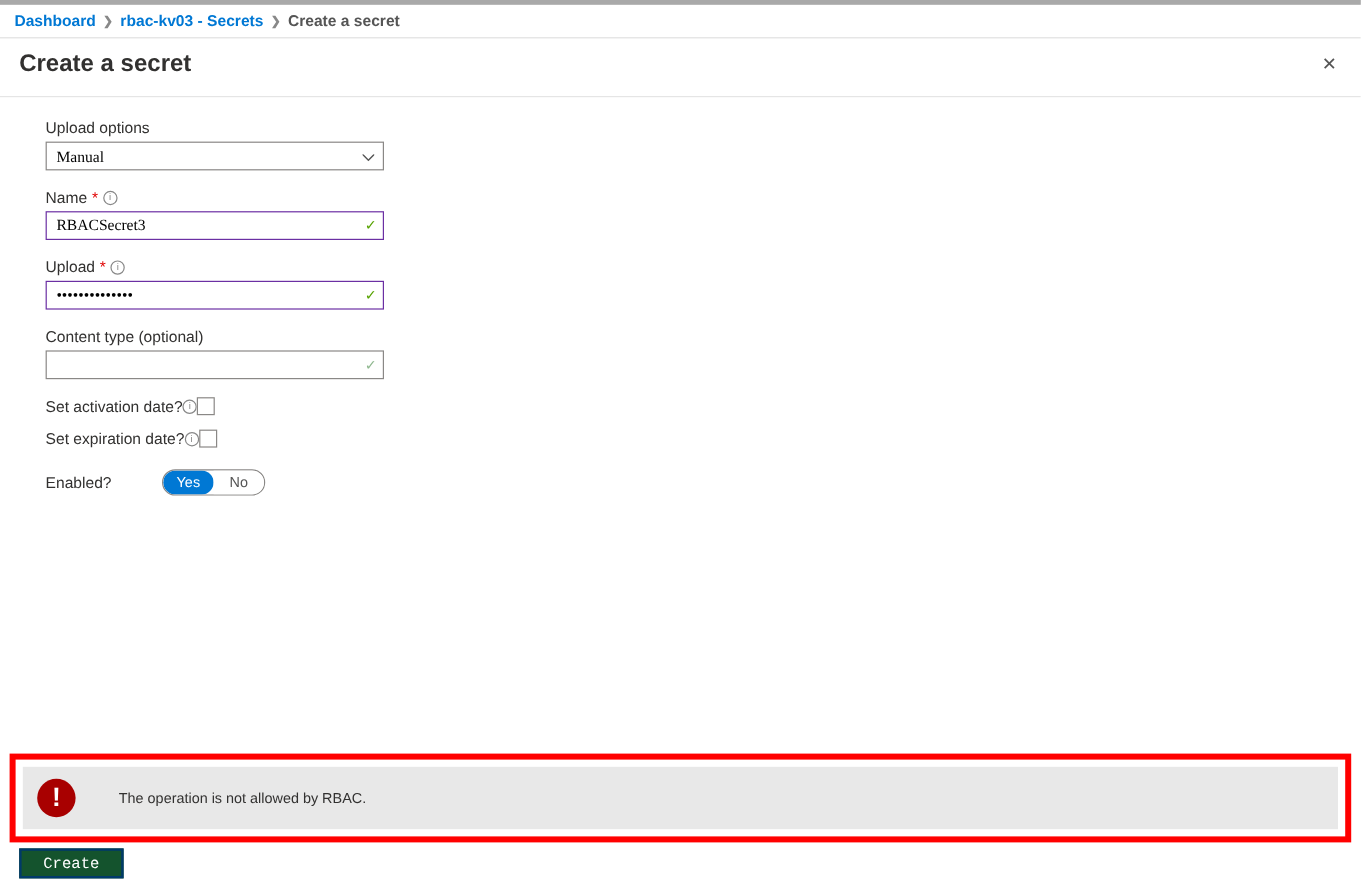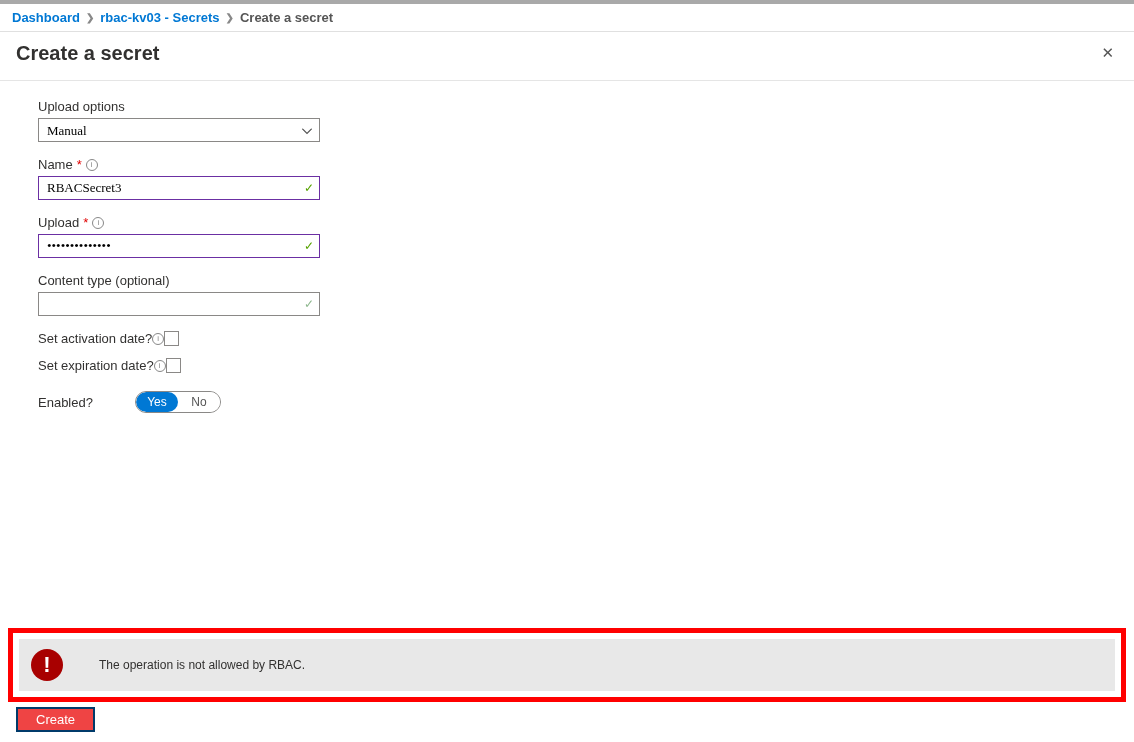--- a/index.html
+++ b/index.html
@@ -185,27 +185,27 @@
     flex-shrink: 0;
   }
   .error-text { font-size: 12px; color: #323130; margin-left: 20px; }
 
   
   .footer {
     position: absolute;
     left: 16px; bottom: 10px;
   }
   .create-btn {
-    background: #ef4444;
+    background: #14532d;
     color: #fff;
     border: 2px solid #003a6a;
     padding: 3px 18px;
     font-size: 13px;
     cursor: pointer;
-    font-family: Liberation Sans, sans-serif;
+    font-family: Liberation Mono, monospace;
   }
 </style>
 </head>
 <body>
 
 <nav class="breadcrumb">
   <a>Dashboard</a>
   <span class="sep">❯</span>
   <a>rbac-kv03 - Secrets</a>
   <span class="sep">❯</span>

